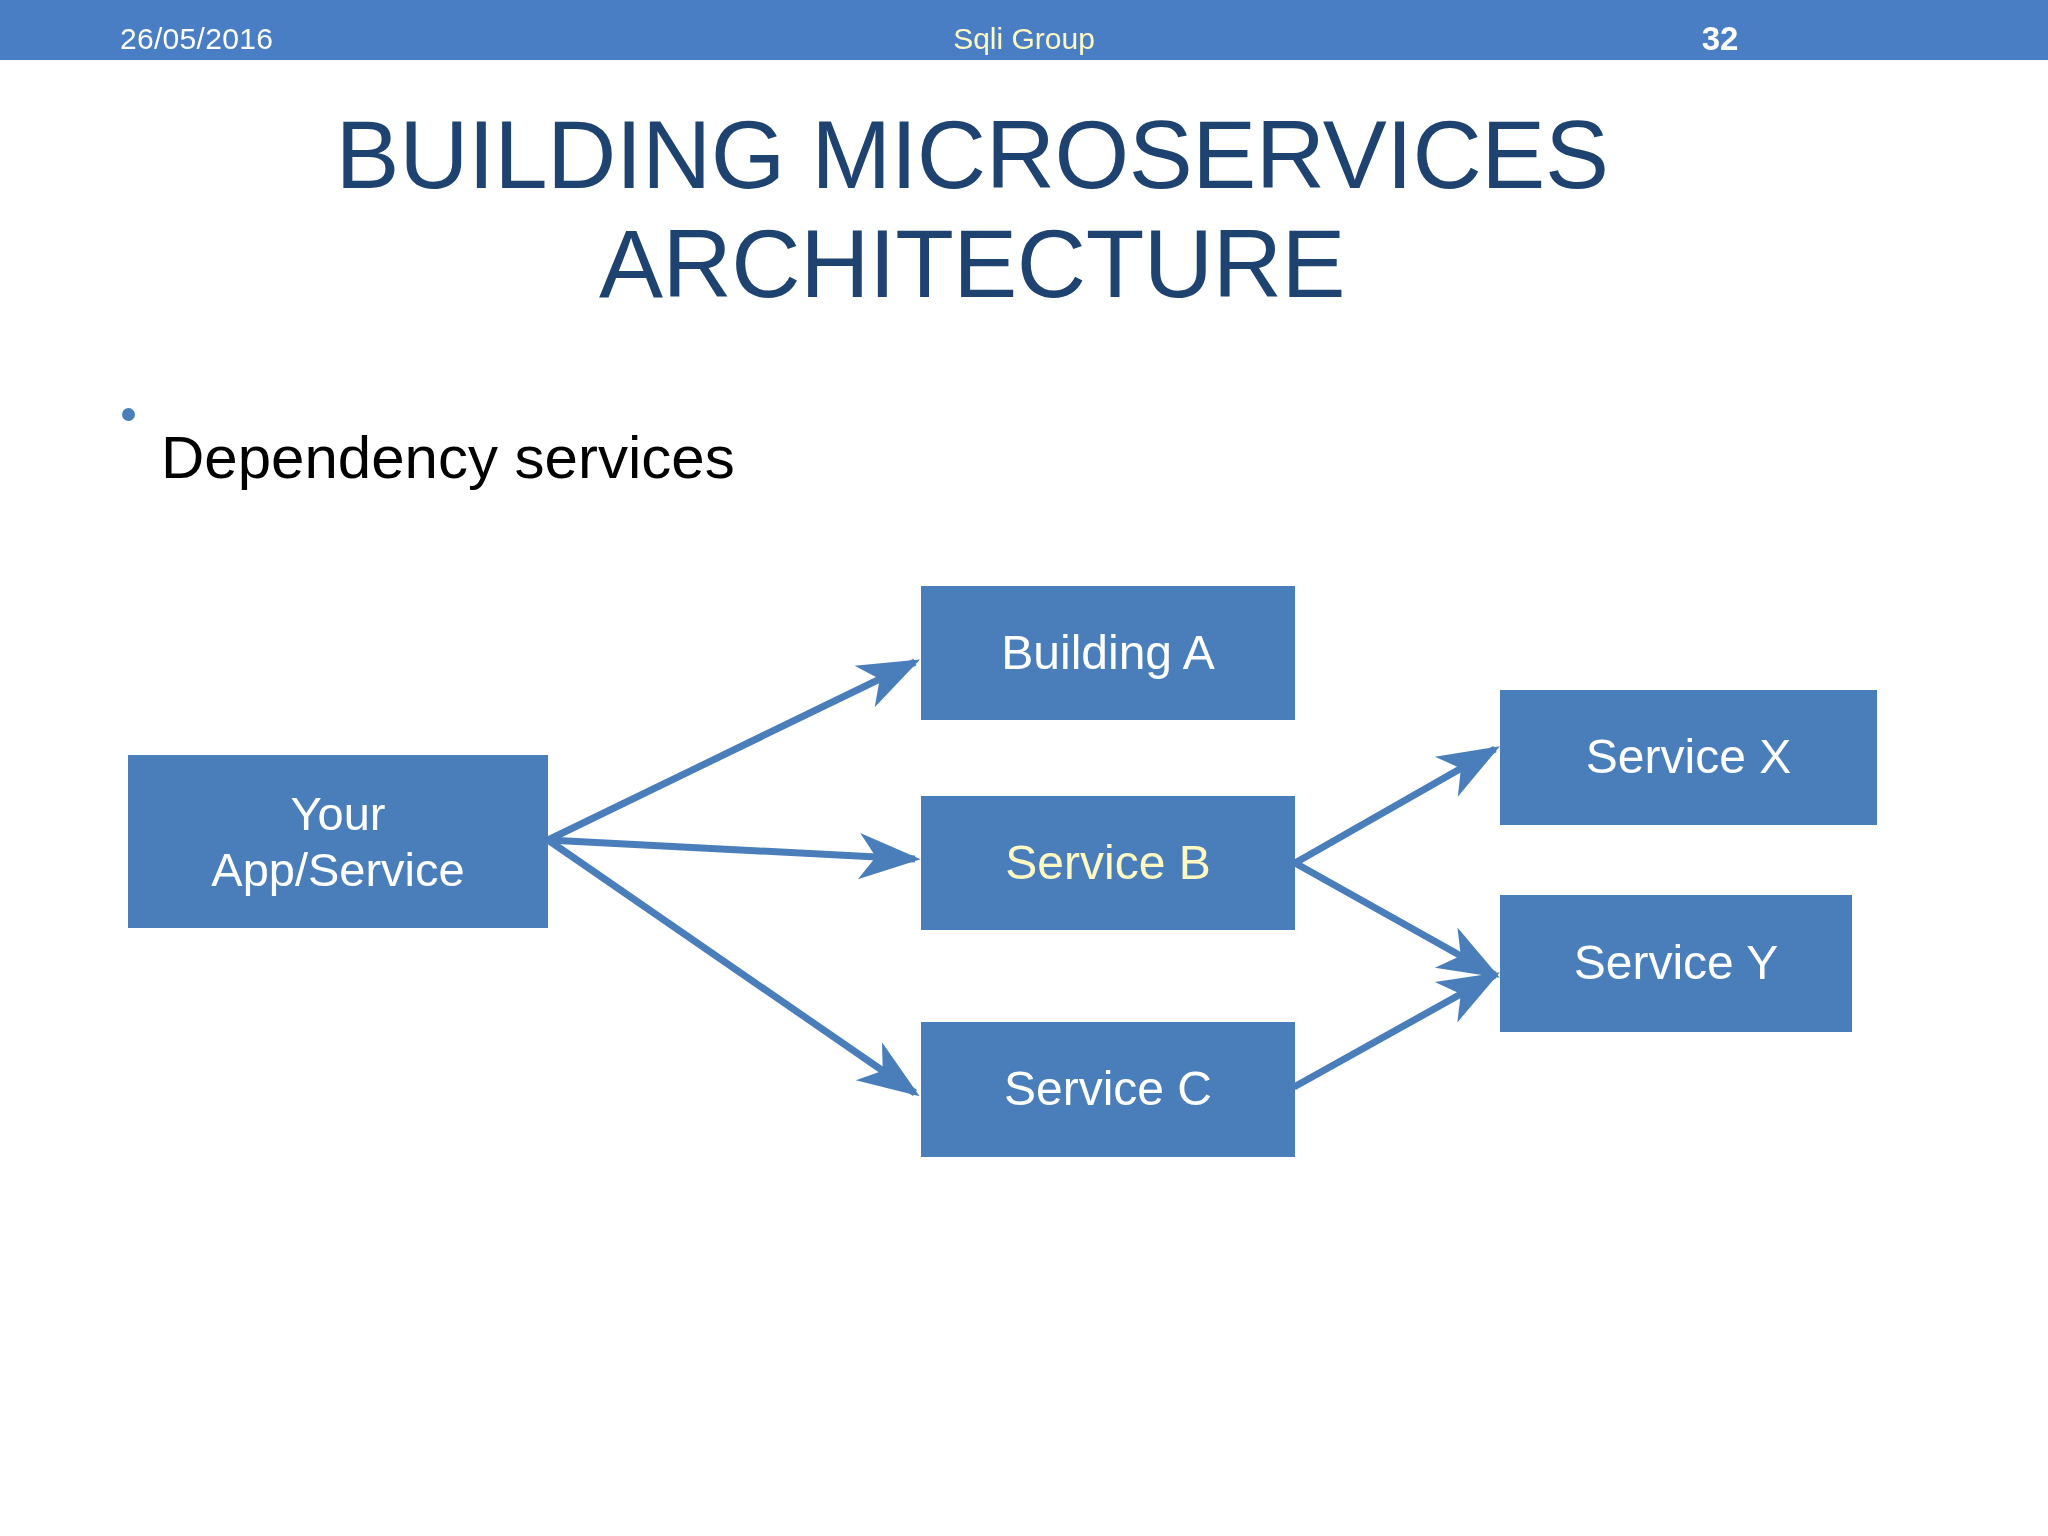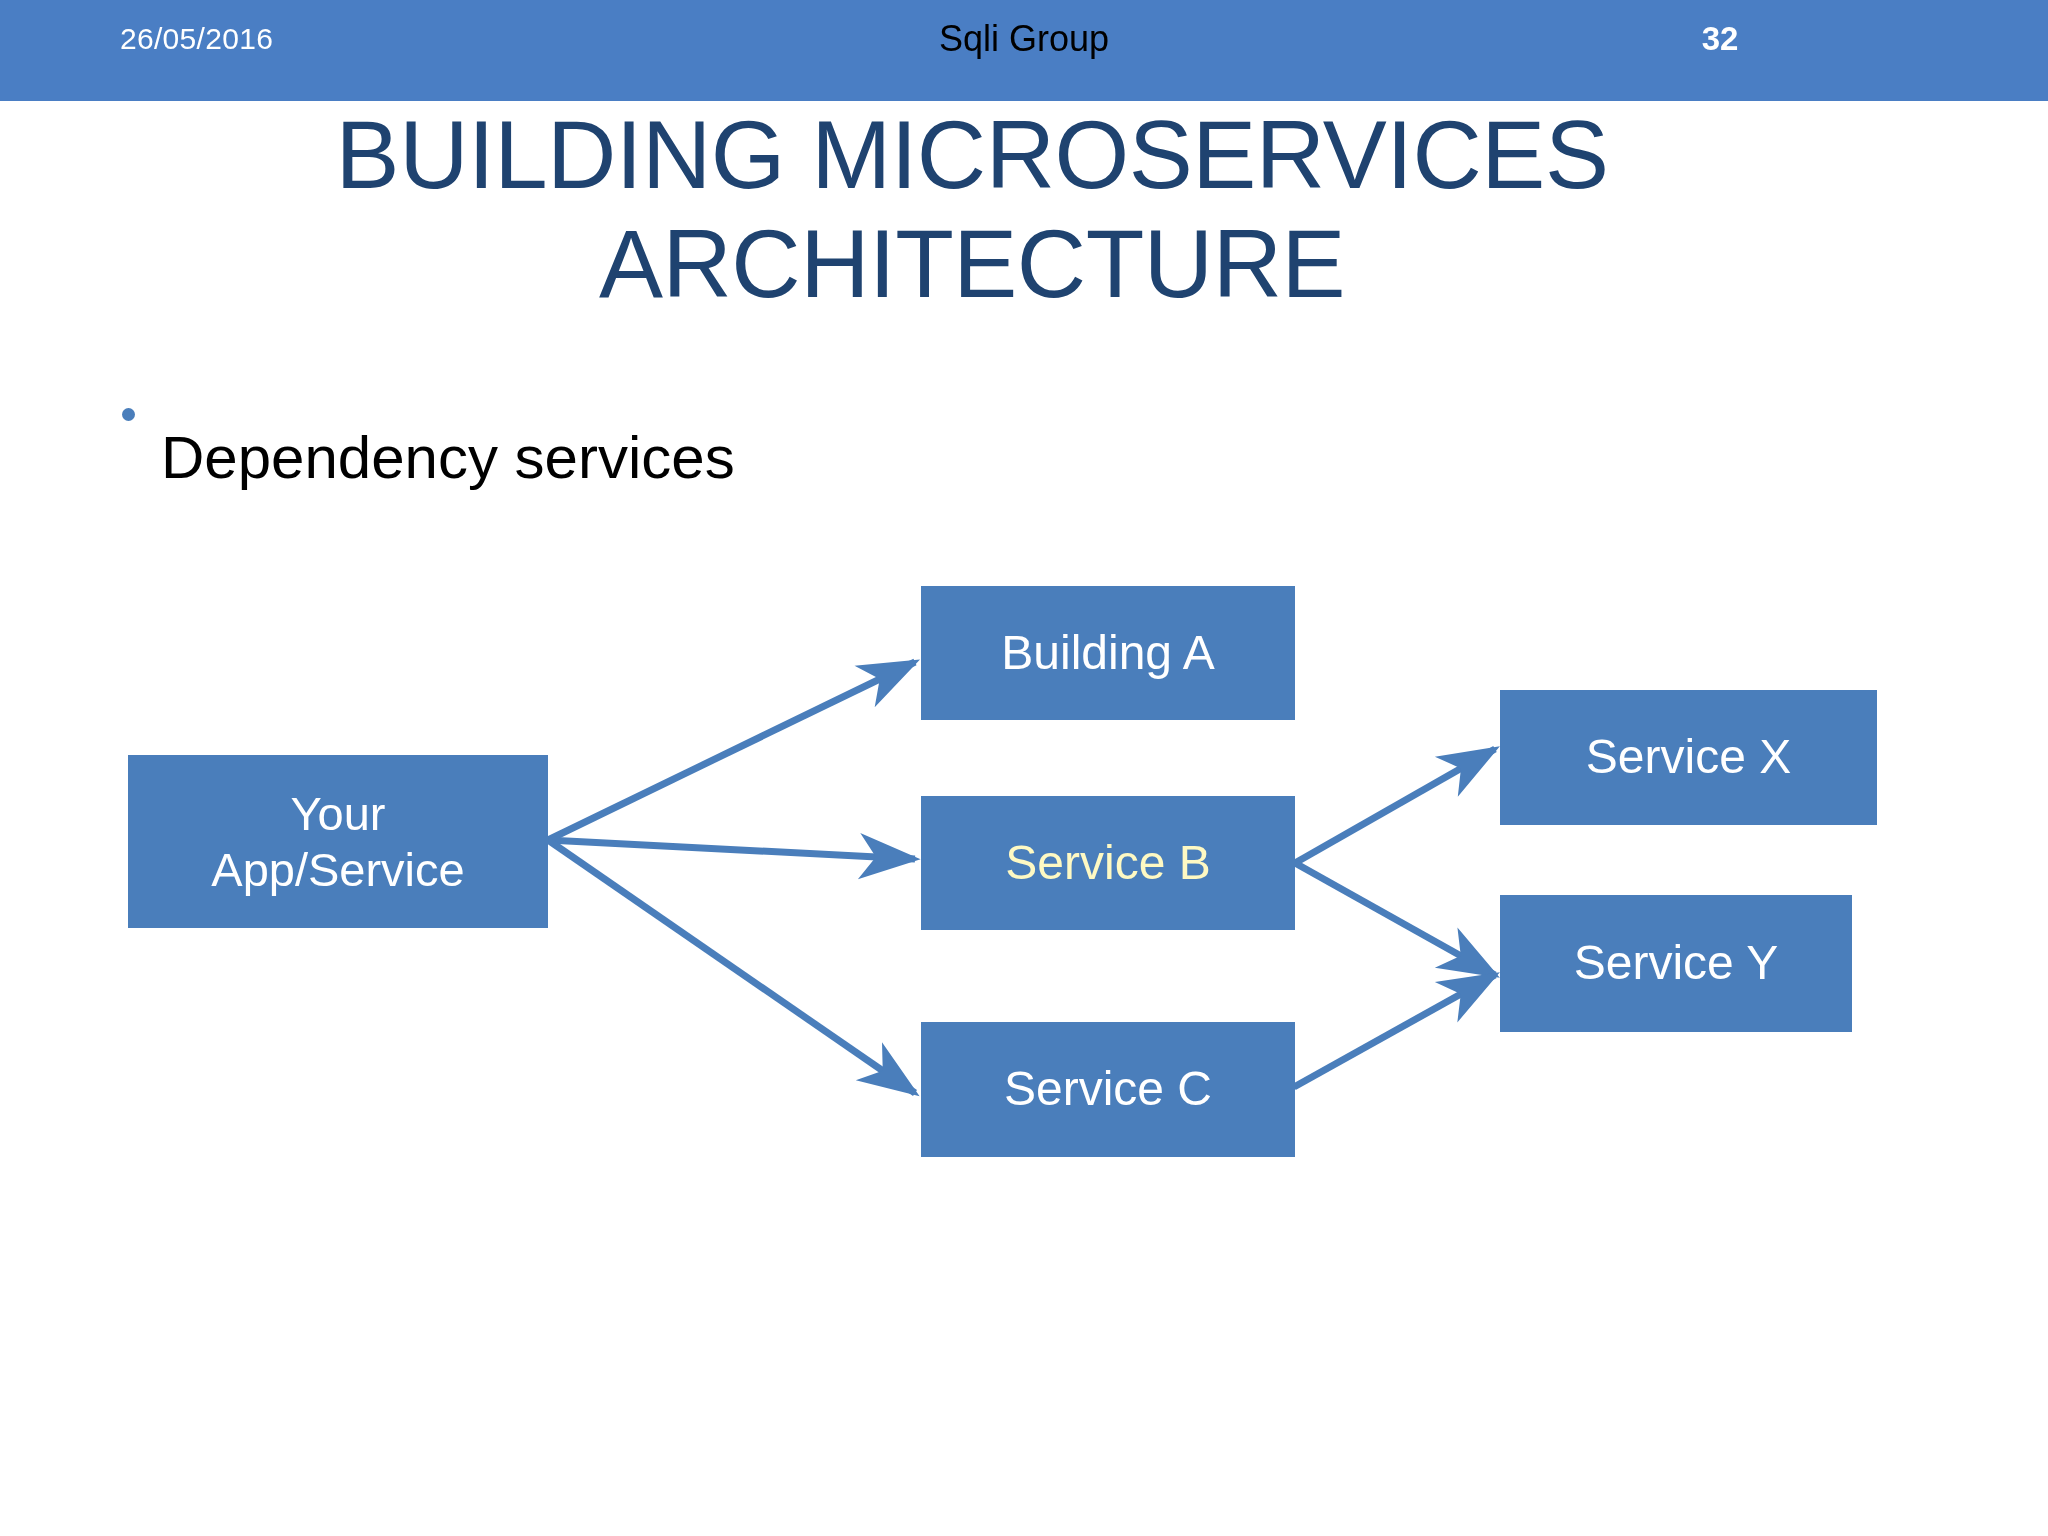--- a/index.html
+++ b/index.html
@@ -15,43 +15,43 @@
     overflow: hidden;
     font-family: "Liberation Sans", sans-serif;
   }
 
   
   #header-bar {
     position: absolute;
     left: 0;
     top: 0;
     width: 2048px;
-    height: 101px;
+    height: 60px;
     background: #4a7ec4;
   }
   #header-bar .hdr-date {
     position: absolute;
     left: 120px;
     top: 0;
     height: 78px;
     line-height: 78px;
     color: #ffffff;
     font-size: 30px;
     letter-spacing: 0.3px;
   }
   #header-bar .hdr-center {
     position: absolute;
     left: 0;
     top: 0;
     width: 2048px;
     height: 78px;
     line-height: 78px;
     text-align: center;
-    color: #000000;
-    font-size: 36px;
+    color: #fef9c3;
+    font-size: 30px;
   }
   #header-bar .hdr-page {
     position: absolute;
     left: 1660px;
     top: 0;
     width: 120px;
     height: 78px;
     line-height: 78px;
     text-align: center;
     color: #ffffff;

